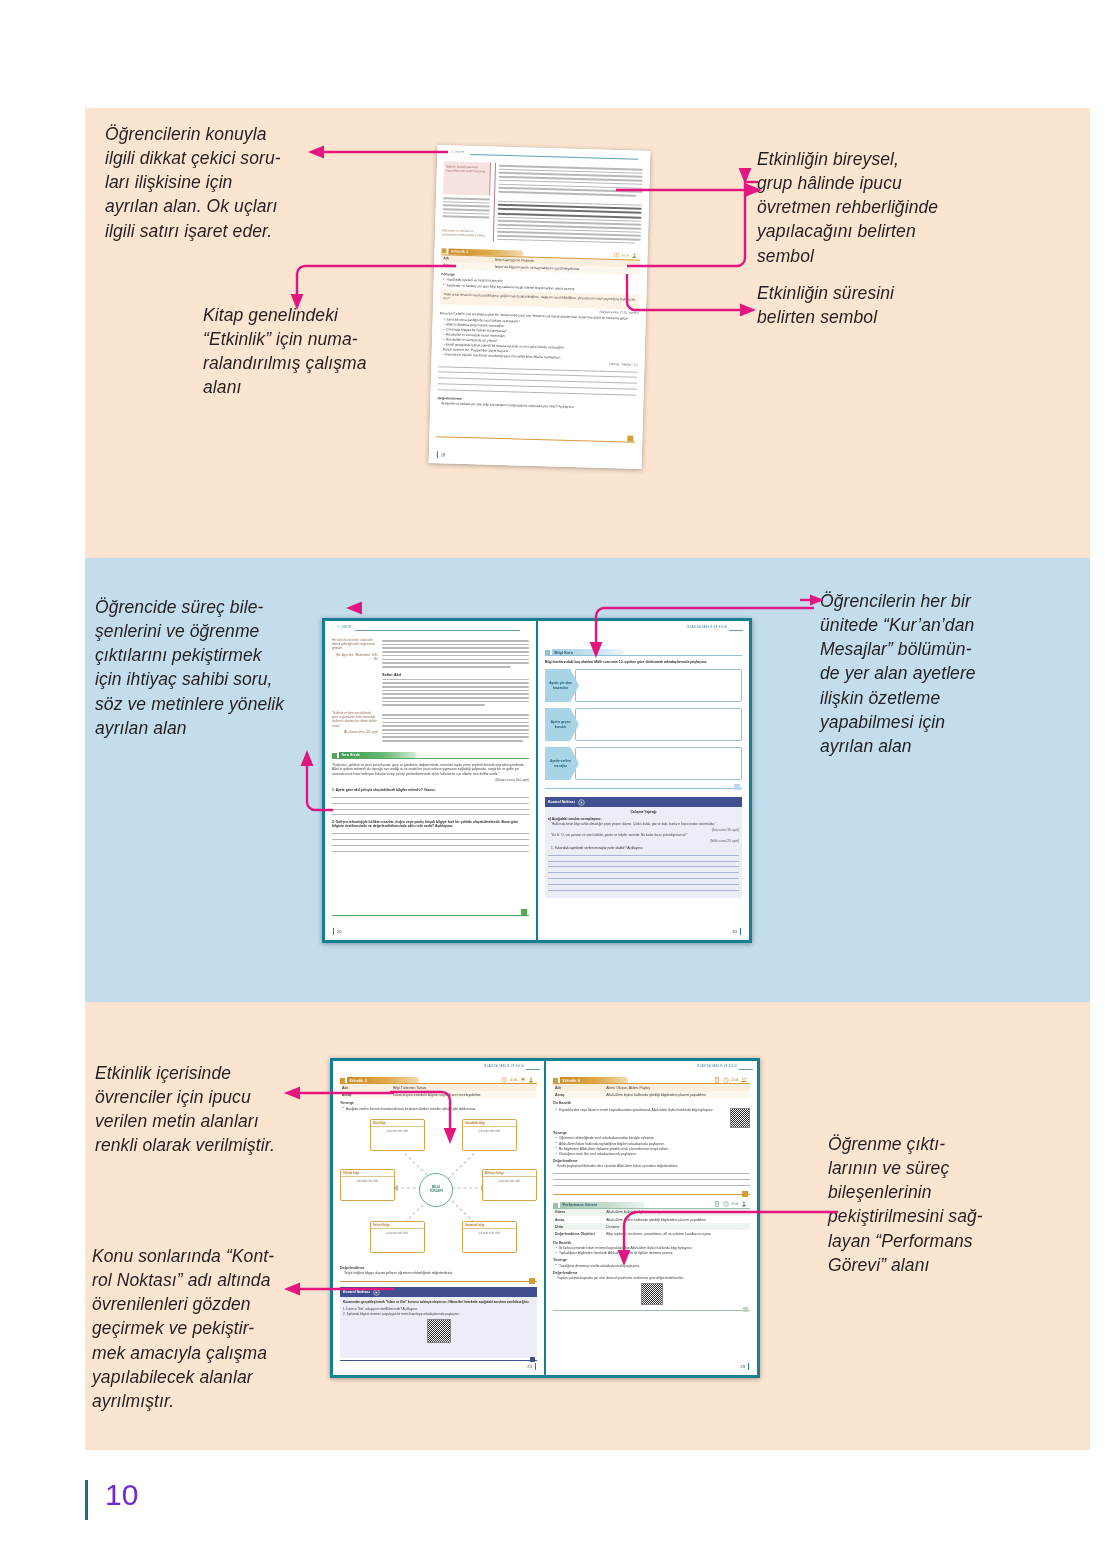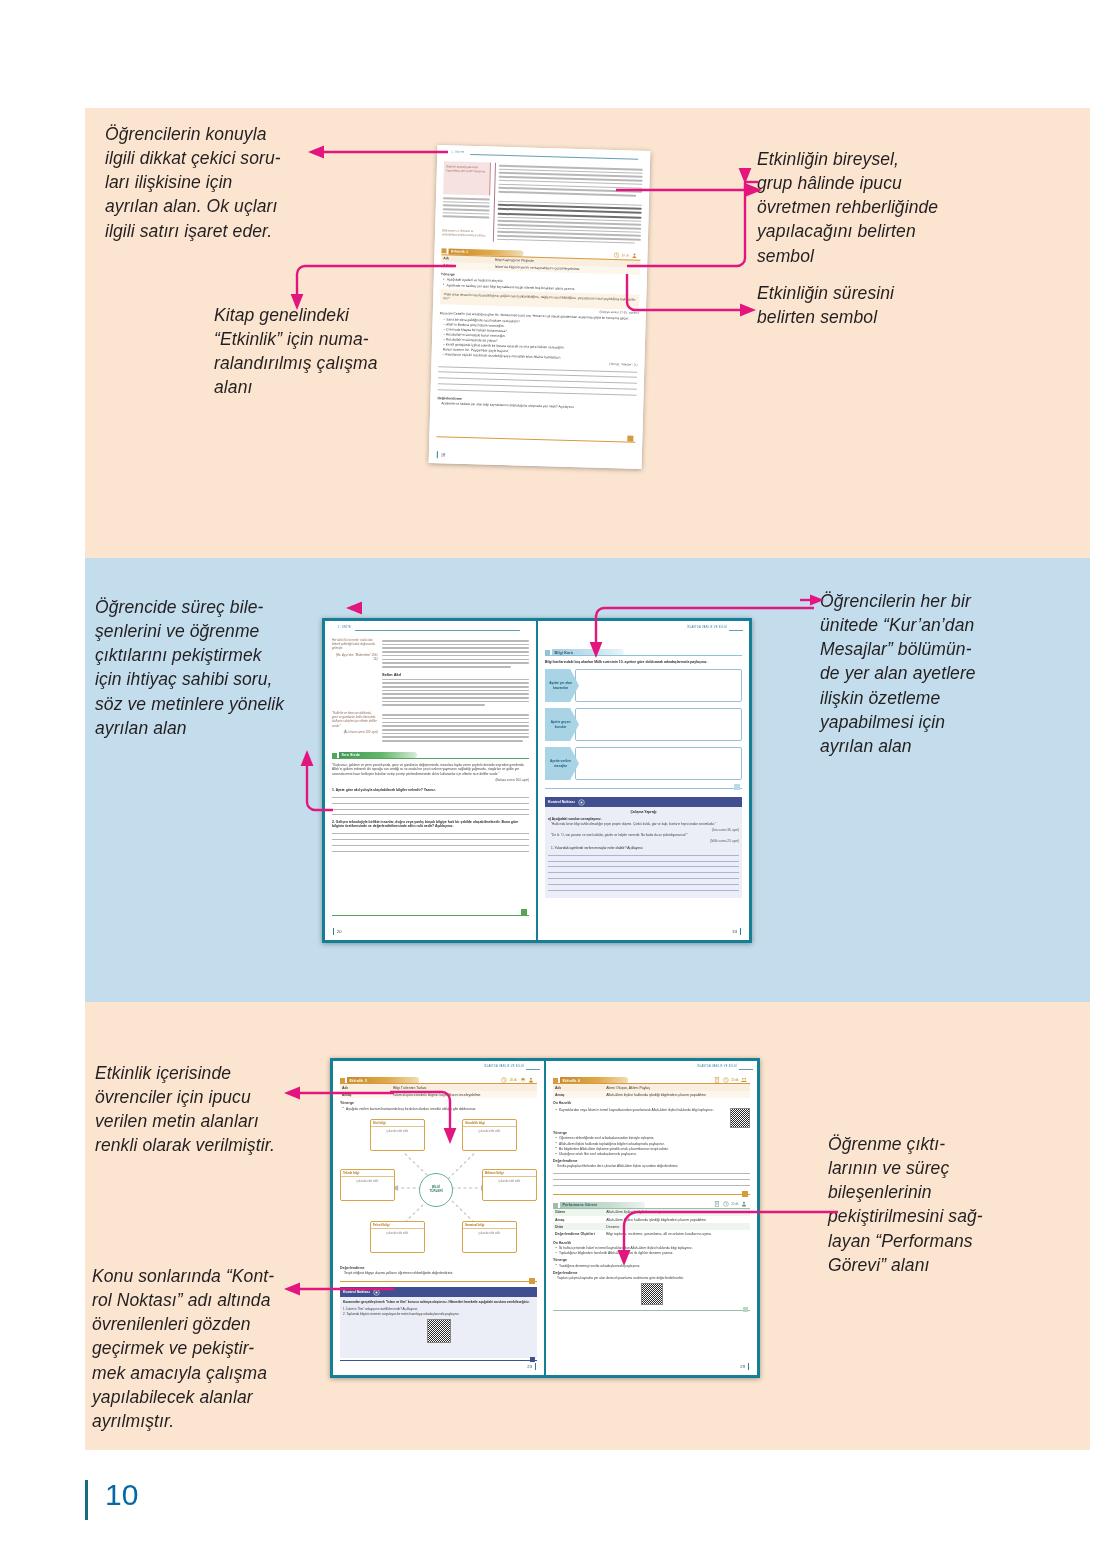--- a/index.html
+++ b/index.html
@@ -13,21 +13,21 @@
   #band-bottom{top:1002px;height:448px; background:#fbe5d0;}
 
   
   .caption{position:absolute;font-style:italic;font-weight:400;
            color:#231f20;font-size:17.5px;line-height:1.38;
            letter-spacing:.1px;white-space:pre-line;}
 
   
   #footer{position:absolute;left:85px;top:1478px;width:300px;height:48px;}
   #footer-rule{position:absolute;left:0;top:2px;width:3px;height:40px;background:#1b6b7e;}
-  #footer-num{position:absolute;left:20px;top:0;font-size:30px;color:#0369a1;
+  #footer-num{position:absolute;left:20px;top:0;font-size:30px;color:#6d28d9;
               font-family:"Liberation Sans",sans-serif;}
 
   
   .arrow{position:absolute;pointer-events:none;}
   .arrow svg{display:block;overflow:visible;}
 
   
   .book{position:absolute;background:#ffffff;box-shadow:0 1px 5px rgba(0,0,0,.35);}
   .pg{position:relative;width:100%;height:100%;background:#fff;overflow:hidden;}
 
@@ -120,21 +120,21 @@
 <div class="band" id="band-top"></div>
 <div class="band" id="band-mid"></div>
 <div class="band" id="band-bottom"></div>
 
 <div class="caption" style="left:105px;top:122px;width:250px;">Öğrencilerin konuyla
 ilgili dikkat çekici soru-
 ları ilişkisine için
 ayrılan alan. Ok uçları
 ilgili satırı işaret eder.</div>
 
-<div class="caption" style="left:214px;top:303px;width:250px;">Kitap genelindeki
+<div class="caption" style="left:203px;top:303px;width:250px;">Kitap genelindeki
 “Etkinlik” için numa-
 ralandırılmış çalışma
 alanı</div>
 
 <div class="caption" style="left:757px;top:147px;width:270px;">Etkinliğin bireysel,
 grup hâlinde ipucu
 övretmen rehberliğinde
 yapılacağını belirten
 sembol</div>
 
@@ -473,21 +473,21 @@
     <path d="M0 10 H14" stroke="#e3157f" stroke-width="2.4" fill="none"></path>
     <path d="M24 10 L10 4.5 L10 15.5 Z" fill="#e3157f"></path>
   </svg>
 </div>
 
 <div class="caption" style="left:95px;top:1061px;width:230px;">Etkinlik içerisinde
 övrenciler için ipucu
 verilen metin alanları
 renkli olarak verilmiştir.</div>
 
-<div class="caption" style="left:92px;top:1244px;width:240px;margin-top:20px;">Konu sonlarında “Kont-
+<div class="caption" style="left:92px;top:1244px;width:240px;">Konu sonlarında “Kont-
 rol Noktası” adı altında
 övrenilenleri gözden
 geçirmek ve pekiştir-
 mek amacıyla çalışma
 yapılabilecek alanlar
 ayrılmıştır.</div>
 
 <div class="caption" style="left:828px;top:1132px;width:245px;">Öğrenme çıktı-
 larının ve süreç
 bileşenlerinin

